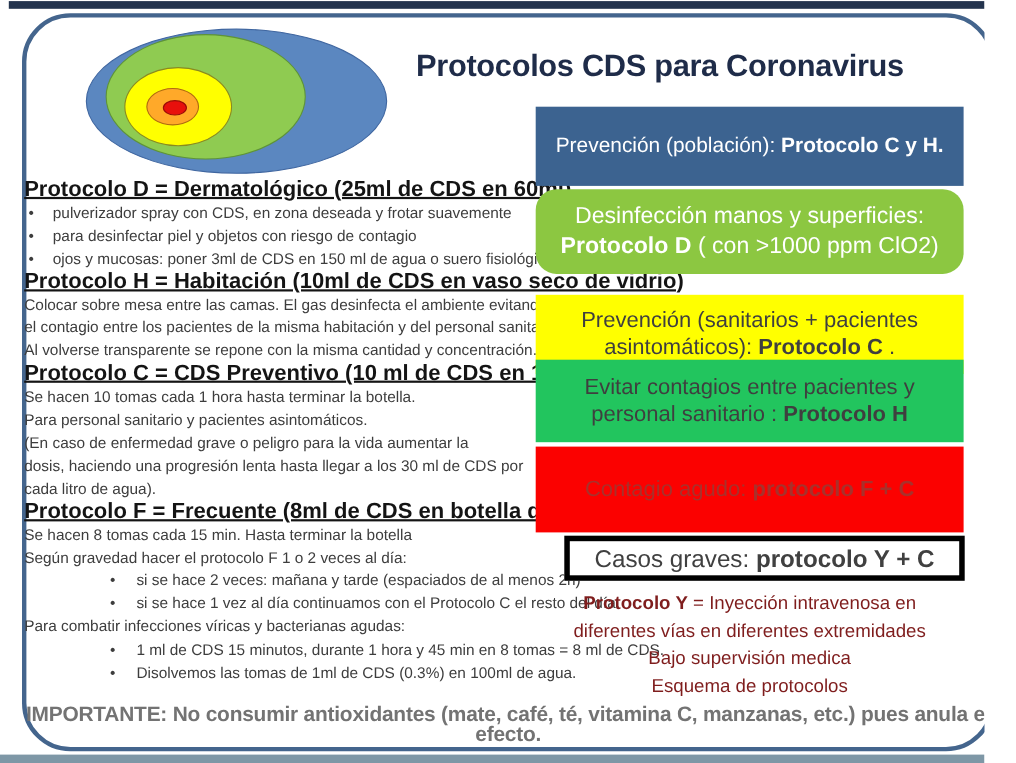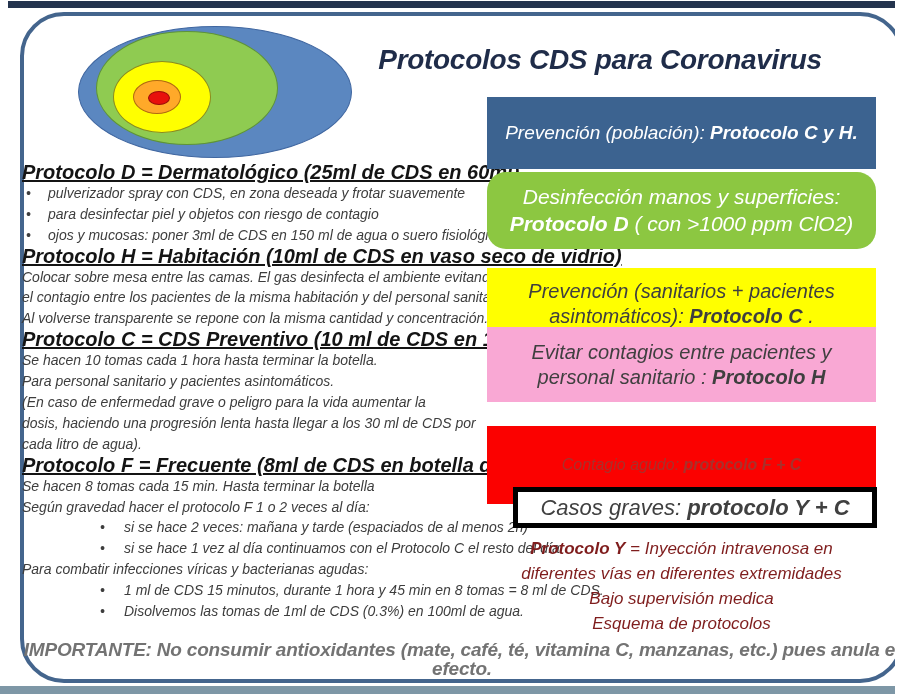--- a/index.html
+++ b/index.html
@@ -1,17 +1,17 @@
 <!DOCTYPE html>
 <html><head>
 <meta charset="utf-8">
 <style>
   html,body{margin:0;padding:0;background:#fff;}
   .page{position:relative;width:895px;height:694px;background:#ffffff;overflow:hidden;
-        font-family:"Liberation Sans",sans-serif;font-style:italic;}
+        font-family:"Liberation Sans",sans-serif;}
   .top-bar{position:absolute;left:8px;right:0;top:1px;height:7px;}
   .bottom-bar{position:absolute;left:0;right:0;bottom:0;height:8px;}
   .frame{position:absolute;left:20px;top:12px;width:884px;height:671px;box-sizing:border-box;
          border:4px solid #44658D;border-radius:44px;}
   
   .ring{position:absolute;border-radius:50%;box-sizing:border-box;border:1px solid rgba(40,60,30,.6);}
   .ring1{left:78px;top:26px;width:274px;height:132px;}
   .ring2{left:96px;top:31px;width:182px;height:114px;}
   .ring3{left:113px;top:61px;width:98px;height:72px;}
   .ring4{left:133px;top:80px;width:48px;height:34px;}
@@ -27,21 +27,21 @@
   .left-col .b2{padding-left:78px;}
   .left-col .b2 .bullet{display:inline-block;width:24px;}
   
   .rbox{position:absolute;left:487px;width:389px;box-sizing:border-box;display:flex;
         align-items:center;justify-content:center;text-align:center;padding:2px 12px;
         line-height:1.25;}
   .rbox1{top:97px;height:72px;font-size:19px;}
   .rbox2{top:172px;height:77px;font-size:21px;border-radius:19px;}
   .rbox3{top:252px;height:72px;font-size:20px;}
   .rbox4{top:327px;height:75px;font-size:20px;}
-  .rbox5{top:426px;height:78px;font-size:16px;}
+  .rbox5{top:406px;height:78px;font-size:20px;}
   .rbox6{top:487px;height:41px;left:513px;width:364px;border:5px solid #000;font-size:22px;}
   .note{position:absolute;left:487px;top:536px;width:389px;text-align:center;
         font-size:17px;color:#7f1d1d;line-height:25px;}
   .footer{position:absolute;left:20px;top:640px;width:884px;text-align:center;
           font-weight:bold;color:#737373;font-size:19px;line-height:19px;letter-spacing:-.2px;}
 </style>
 </head>
 <body>
 
 <div class="page">
@@ -86,21 +86,21 @@
   <div id="right-col">
       <div class="rbox rbox1" style="background-color: rgb(60, 99, 144); color: rgb(255, 255, 255);">
         <span><span>Prevención (población): </span><b>Protocolo C y H.</b><span></span></span>
       </div>
       <div class="rbox rbox2" style="background-color: rgb(140, 199, 65); color: rgb(255, 255, 255);">
         <span><span>Desinfección manos y superficies: </span><b>Protocolo D</b><span> ( con &gt;1000 ppm ClO2)</span></span>
       </div>
       <div class="rbox rbox3" style="background-color: rgb(255, 255, 0); color: rgb(63, 63, 63); margin-top: 16px;">
         <span><span>Prevención (sanitarios + pacientes asintomáticos): </span><b>Protocolo C</b><span> .</span></span>
       </div>
-      <div class="rbox rbox4" style="background-color: #f9a8d4; color: rgb(63, 63, 63);">
+      <div class="rbox rbox4" style="background-color: #22c55e; color: rgb(63, 63, 63);">
         <span><span>Evitar contagios entre pacientes y personal sanitario : </span><b>Protocolo H</b><span></span></span>
       </div>
       <div class="rbox rbox5" style="background-color: rgb(251, 1, 0); color: rgb(168, 49, 43);">
         <span><span>Contagio agudo: </span><b>protocolo F + C</b><span></span></span>
       </div>
       <div class="rbox rbox6" style="background-color: rgb(255, 255, 255); color: rgb(64, 64, 64);">
         <span><span>Casos graves: </span><b>protocolo Y + C</b><span></span></span>
       </div>
     </div>
 

